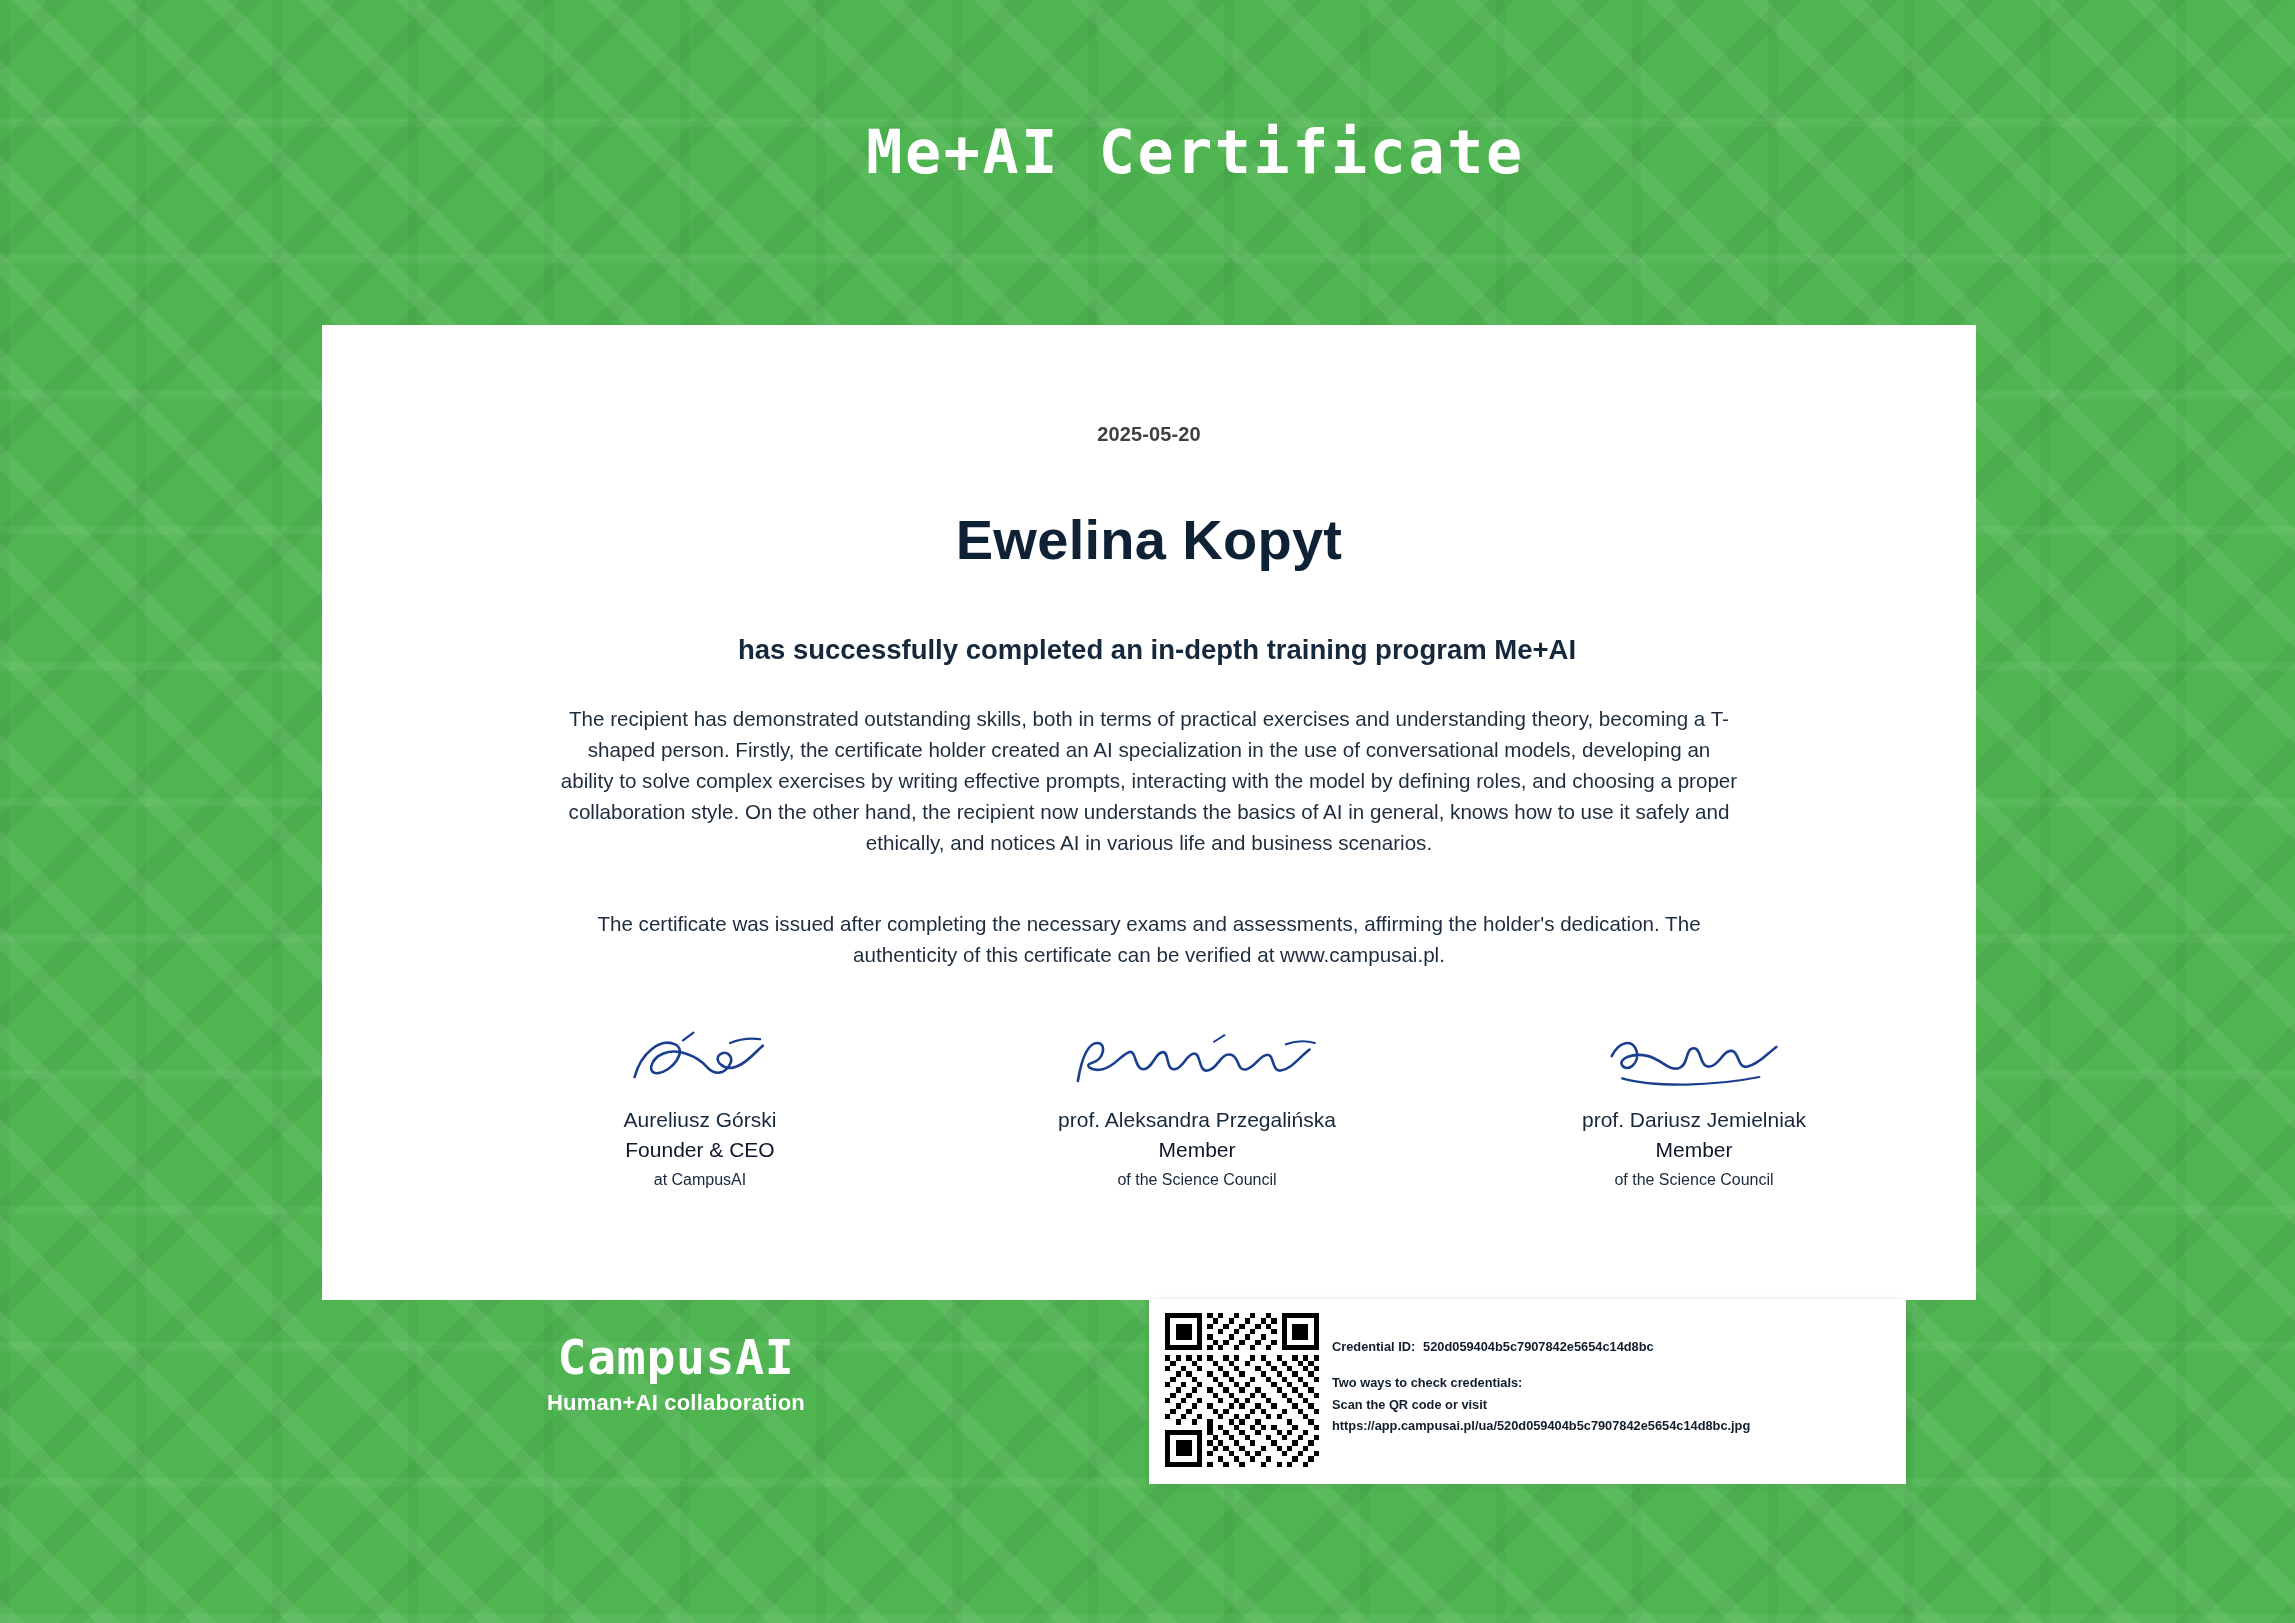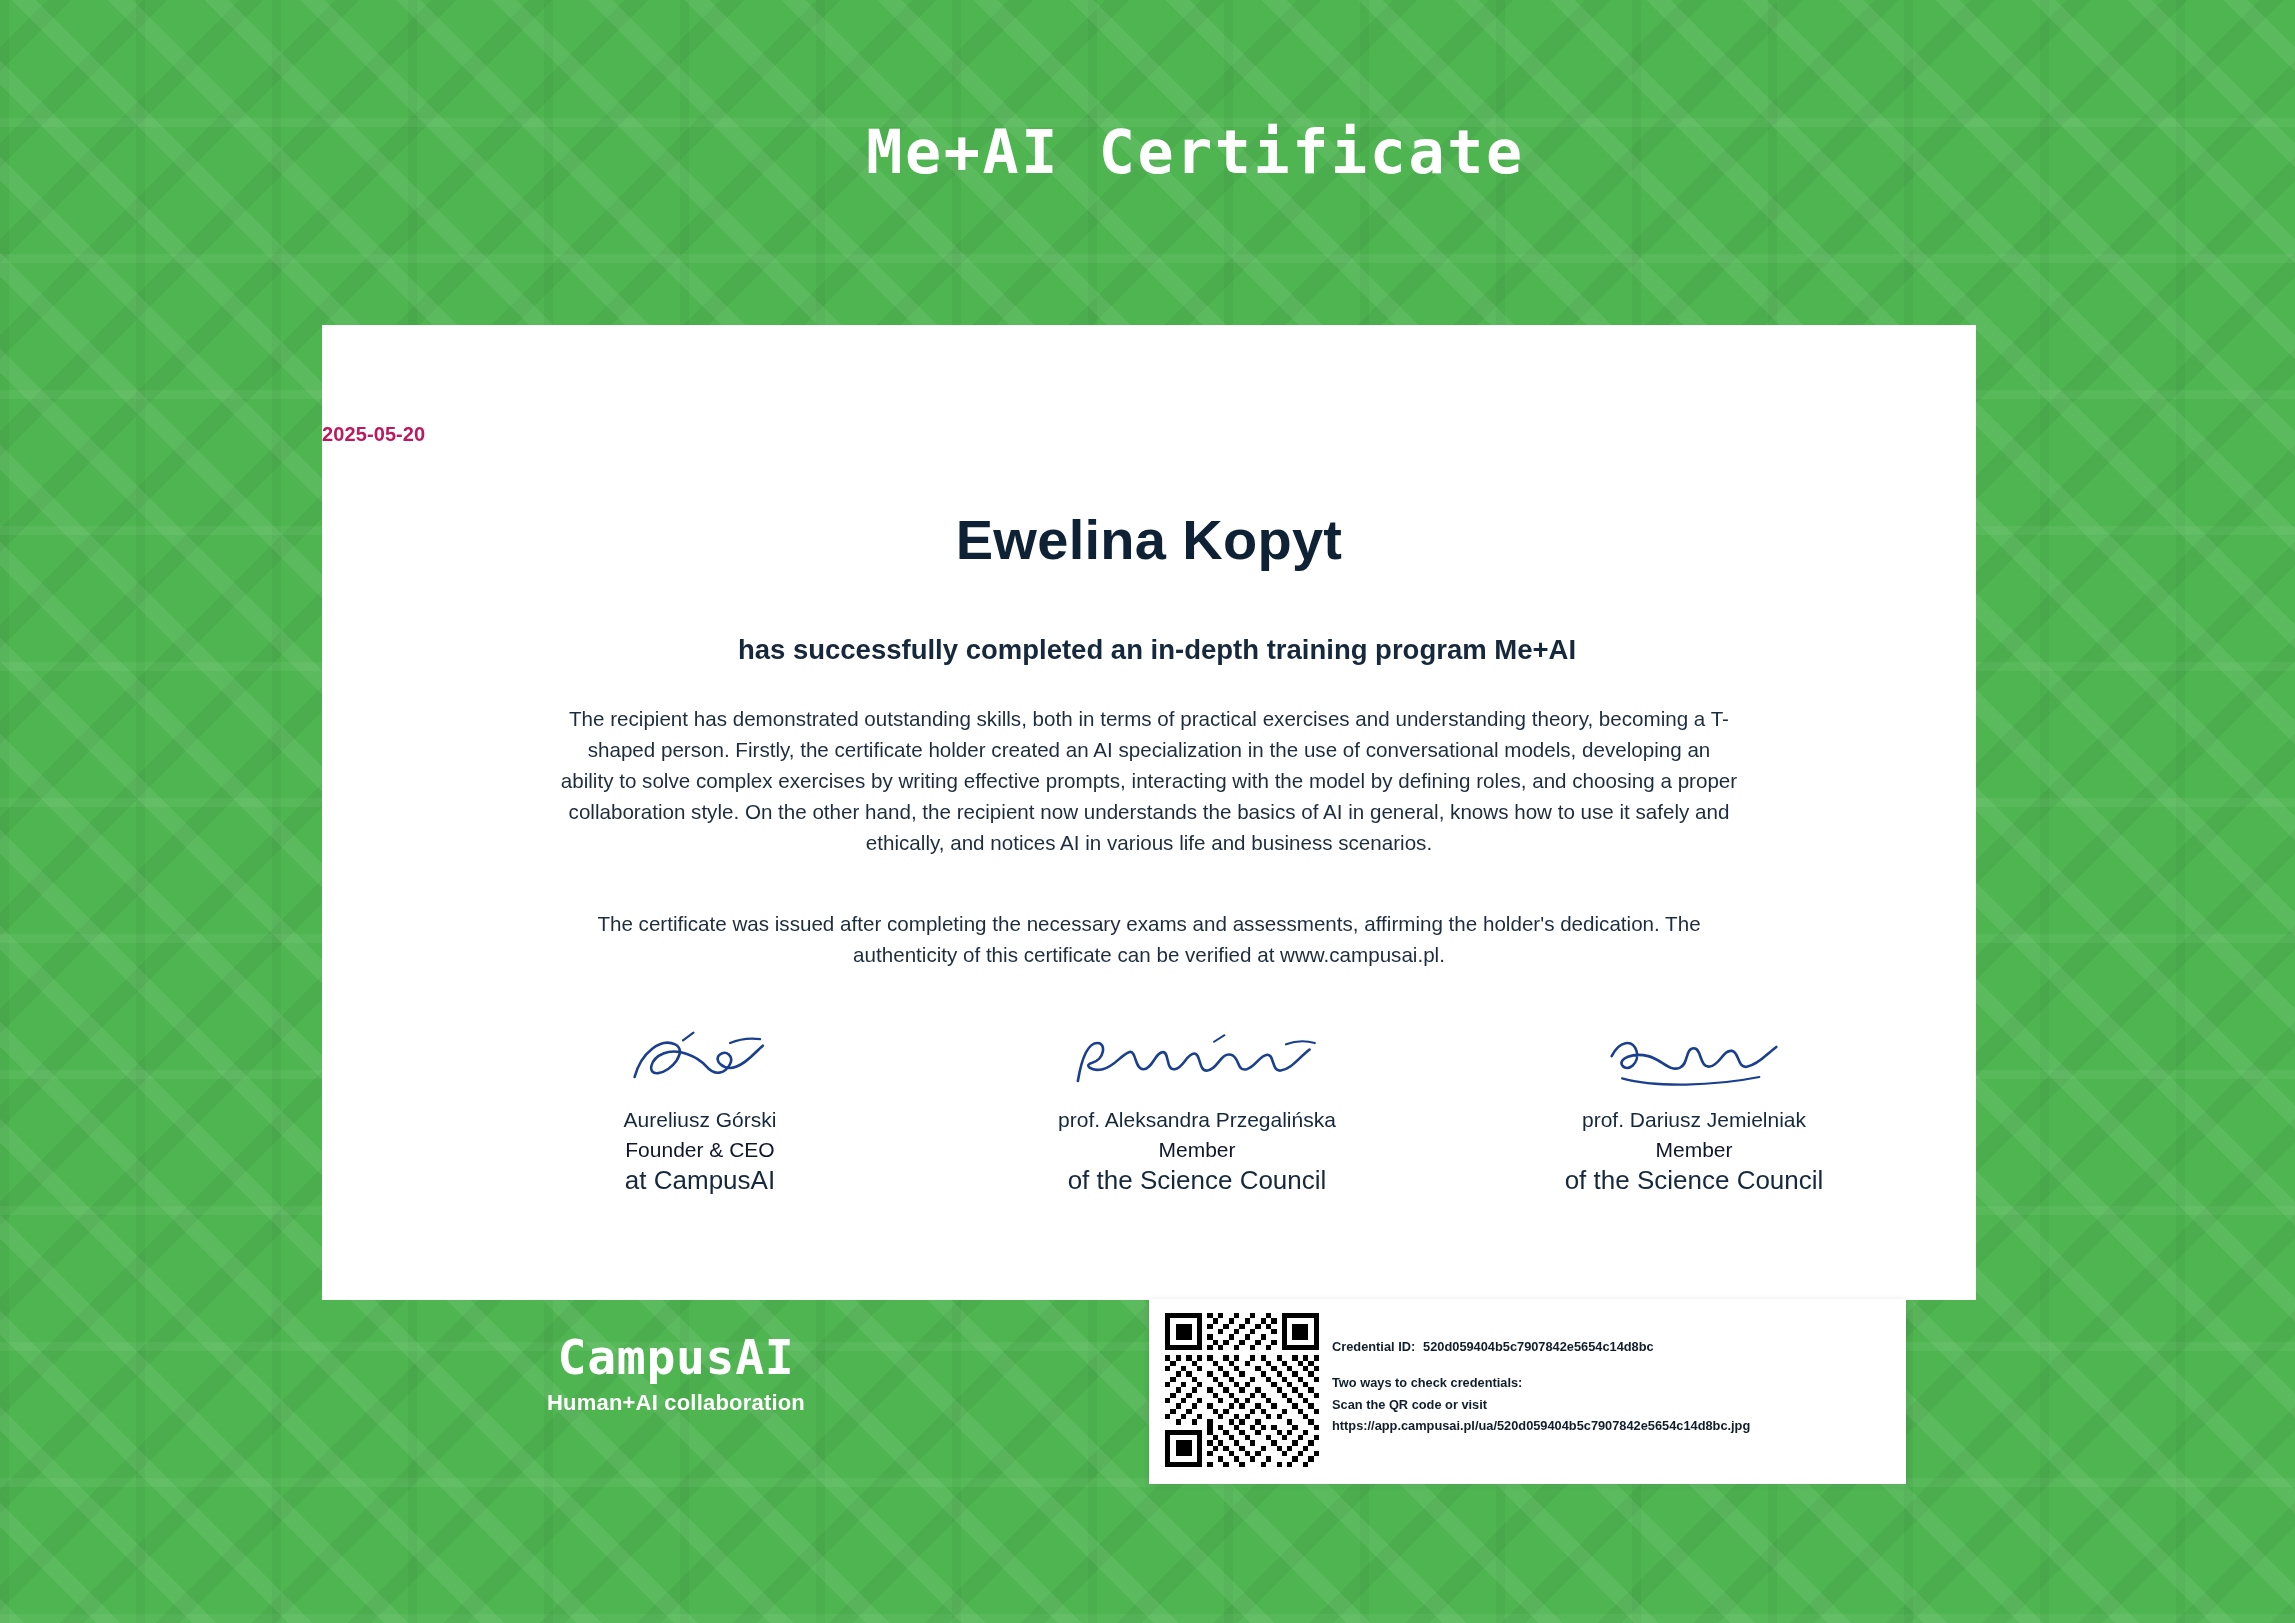--- a/index.html
+++ b/index.html
@@ -75,24 +75,24 @@
     width: 1654px;
     height: 975px;
     background: #ffffff;
   }
 
   .issue-date {
     position: absolute;
     top: 98px;
     left: 0;
     width: 100%;
-    text-align: left;
+    text-align: center;
     font-size: 20px;
     font-weight: 700;
-    color: #be185d;
+    color: #404040;
     letter-spacing: 0.1px;
   }
 
   .recipient-name {
     position: absolute;
     top: 182px;
     left: 0;
     width: 100%;
     text-align: center;
     font-size: 56px;
@@ -153,21 +153,21 @@
     color: #16283c;
     line-height: 30px;
     margin-top: 6.5px;
   }
   .sig-role {
     font-size: 21px;
     color: #0f172a;
     line-height: 30px;
   }
   .sig-org {
-    font-size: 26px;
+    font-size: 16px;
     color: #16283c;
     line-height: 30px;
   }
 
   
   .brand-block {
     position: absolute;
     left: 473px;
     top: 1329px;
     width: 406px;

